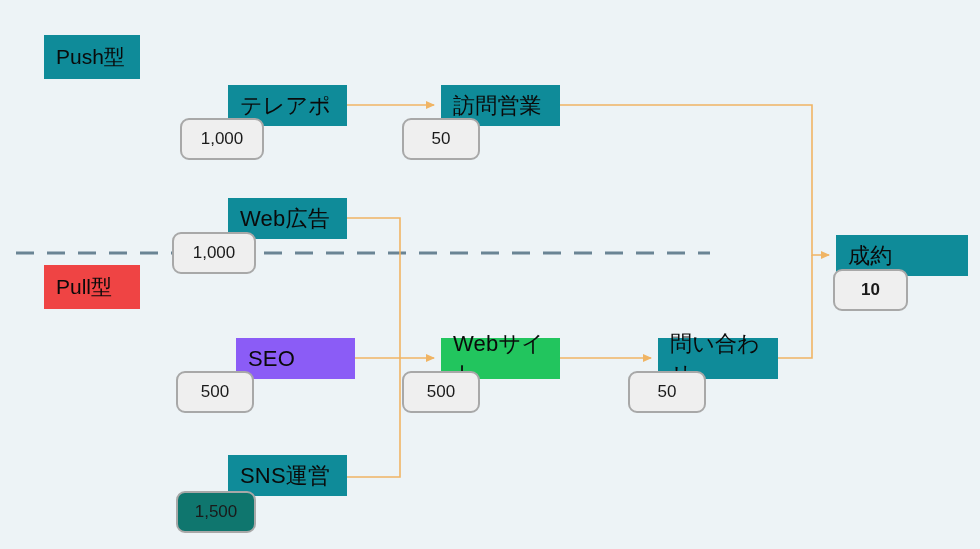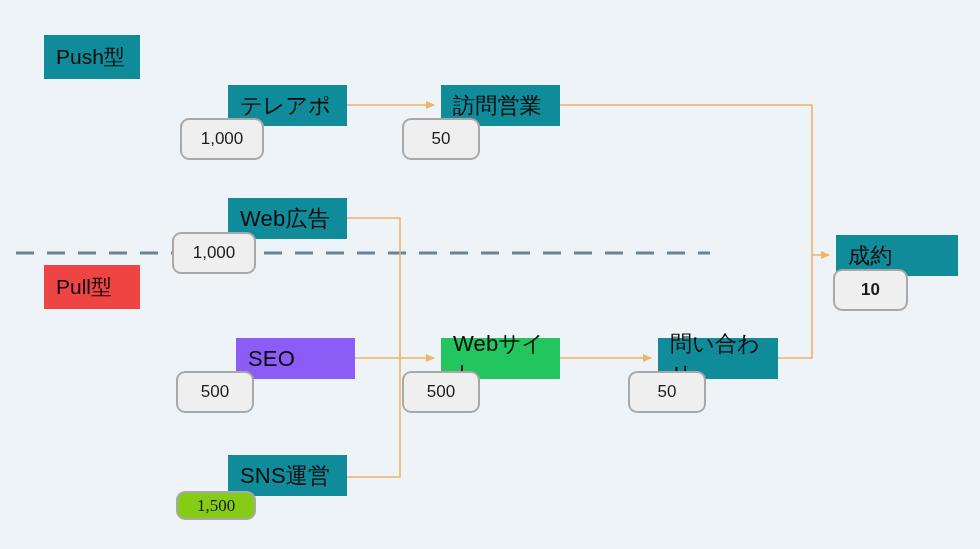--- a/index.html
+++ b/index.html
@@ -94,22 +94,22 @@
   <div id="nodes-layer">
       <div class="node" style="left: 228px; top: 85px; width: 119px; height: 41px; background: rgb(15, 139, 153);">テレアポ</div>
       <div class="badge" style="left: 180px; top: 118px; width: 84px; height: 42px; background: rgb(239, 239, 239); border-color: rgb(168, 168, 168);">1,000</div>
       <div class="node" style="left: 441px; top: 85px; width: 119px; height: 41px; background: rgb(15, 139, 153);">訪問営業</div>
       <div class="badge" style="left: 402px; top: 118px; width: 78px; height: 42px; background: rgb(239, 239, 239); border-color: rgb(168, 168, 168);">50</div>
       <div class="node" style="left: 228px; top: 198px; width: 119px; height: 41px; background: rgb(15, 139, 153);">Web広告</div>
       <div class="badge" style="left: 172px; top: 232px; width: 84px; height: 42px; background: rgb(239, 239, 239); border-color: rgb(168, 168, 168);">1,000</div>
       <div class="node" style="left: 236px; top: 338px; width: 119px; height: 41px; background: #8b5cf6;">SEO</div>
       <div class="badge" style="left: 176px; top: 371px; width: 78px; height: 42px; background: rgb(239, 239, 239); border-color: rgb(168, 168, 168);">500</div>
       <div class="node" style="left: 228px; top: 455px; width: 119px; height: 41px; background: rgb(15, 139, 153);">SNS運営</div>
-      <div class="badge" style="left: 176px; top: 491px; width: 80px; height: 29px; background: #84cc16; border-color: rgb(168, 168, 168); font-family: Liberation Serif, serif;">1,500</div>
+      <div class="badge" style="left: 176px; top: 491px; width: 80px; height: 42px; background: #0f766e; border-color: rgb(168, 168, 168);">1,500</div>
       <div class="node" style="left: 441px; top: 338px; width: 119px; height: 41px; background: #22c55e;">Webサイト</div>
       <div class="badge" style="left: 402px; top: 371px; width: 78px; height: 42px; background: rgb(239, 239, 239); border-color: rgb(168, 168, 168);">500</div>
       <div class="node" style="left: 658px; top: 338px; width: 120px; height: 41px; background: rgb(15, 139, 153);">問い合わせ</div>
       <div class="badge" style="left: 628px; top: 371px; width: 78px; height: 42px; background: rgb(239, 239, 239); border-color: rgb(168, 168, 168);">50</div>
-      <div class="node" style="left: 836px; top: 235px; width: 122px; height: 41px; background: rgb(15, 139, 153);">成約</div>
+      <div class="node" style="left: 836px; top: 235px; width: 132px; height: 41px; background: rgb(15, 139, 153);">成約</div>
       <div class="badge" style="left: 833px; top: 269px; width: 75px; height: 42px; background: rgb(239, 239, 239); border-color: rgb(168, 168, 168); font-weight: bold;">10</div>
     </div>
 
 </div>
 
 </body></html>

